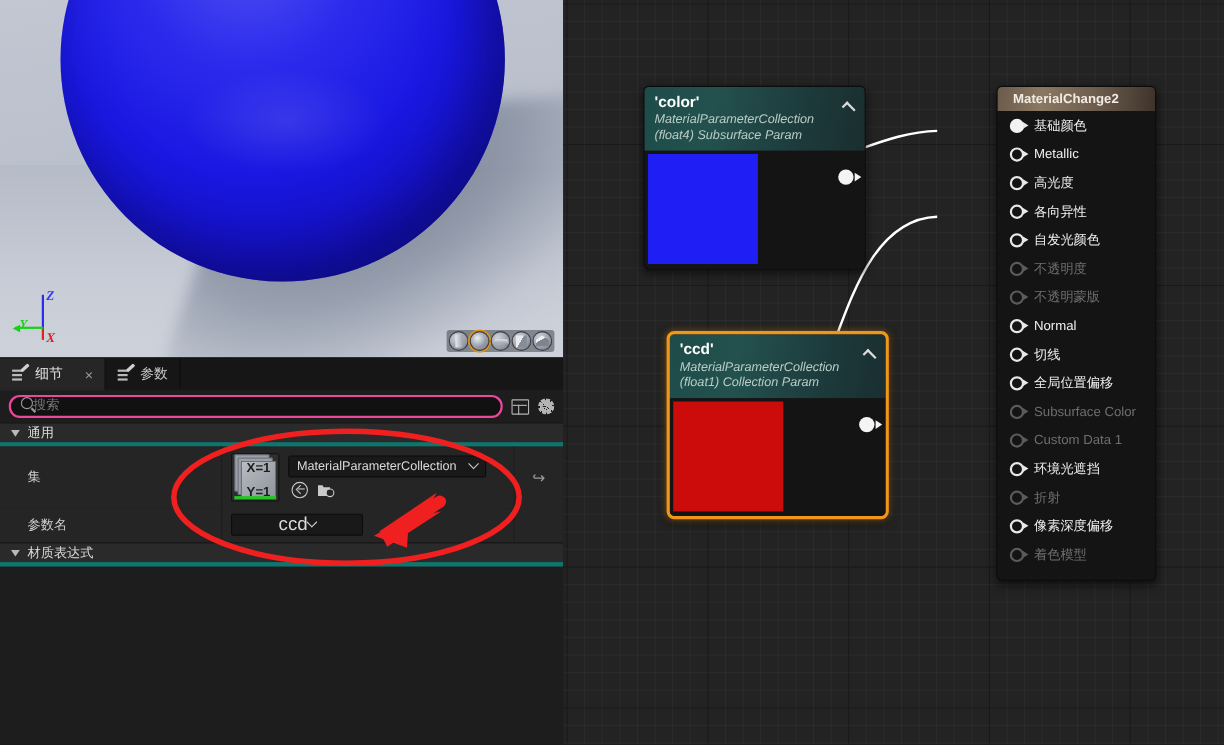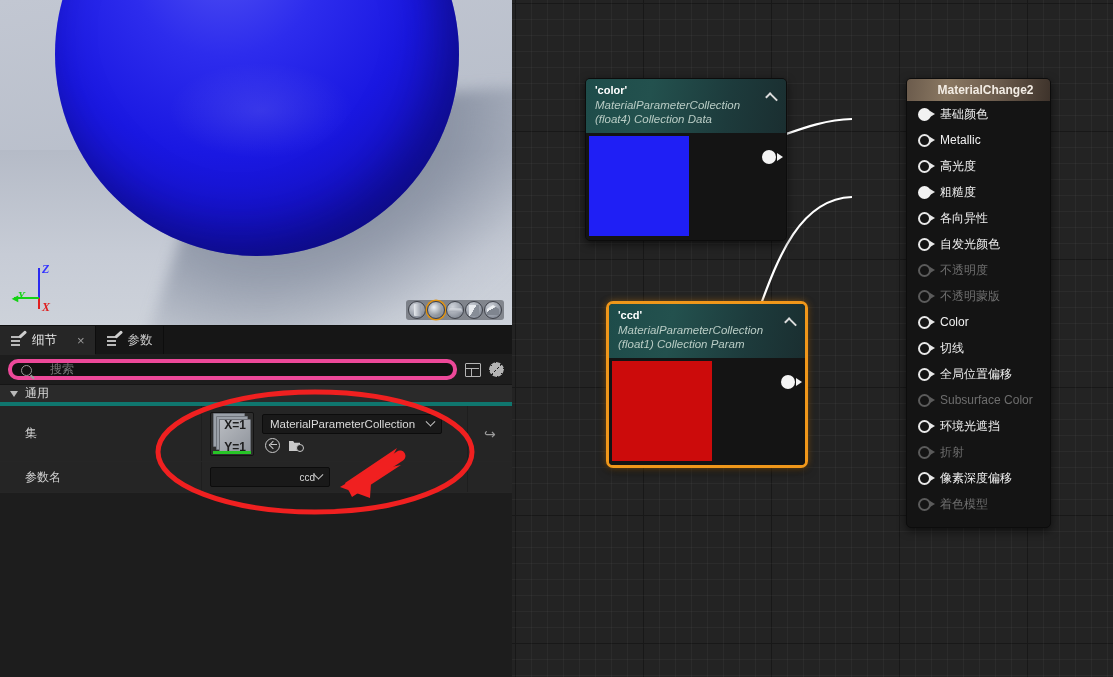--- a/index.html
+++ b/index.html
@@ -102,22 +102,22 @@
     content:""; position:absolute; left:7px; top:-1px; width:9px; height:2.5px;
     background:#cfcfcf; transform: rotate(-42deg); border-radius:1px;
   }
   .tab-x { font-size: 13px; color: #9a9a9a; margin-left: 14px; line-height: 1; }
 
   #searchrow {
     height: 30px; background: #1d1d1d; display: flex; align-items: center;
     padding: 0 8px; gap: 8px;
   }
   #search {
-    flex: 1; height: 21px; background: #111111; border: 4px solid #ec4899;
-    border-radius: 10px; display: flex; align-items: flex-end; padding: 0 9px; gap: 18px;
+    flex: 1; height: 21px; background: #111111; border: 2px solid #ec4899;
+    border-radius: 10px; display: flex; align-items: flex-start; padding: 0 9px; gap: 0;
   }
   #search .mag {
     width: 11px; height: 11px; border: 1.6px solid #9a9a9a; border-radius: 50%;
     position: relative; flex: none;
   }
   #search .mag::after {
     content:""; position:absolute; right:-4px; bottom:-3px; width:5px; height:1.6px;
     background:#9a9a9a; transform: rotate(45deg);
   }
   #search input {
@@ -216,22 +216,22 @@
   .ico-find::before {
     content:""; position:absolute; left:0; top:1px; width:11px; height:11px; background:#c9c9c9;
     clip-path: polygon(0 10%,38% 10%,48% 26%,100% 26%,100% 100%,0 100%);
   }
   .ico-find::after {
     content:""; position:absolute; left:7px; top:5px; width:6px; height:6px;
     border: 1.6px solid #c9c9c9; border-radius: 50%; background: #252525;
   }
   #param-combo {
     width: 120px; height: 20px; background: #191919; border: 1px solid #0c0c0c; border-radius: 2px;
-    display: flex; align-items: center; justify-content: flex-end; padding: 0 7px;
-    font-size: 10px; color: #dadada;
+    display: flex; align-items: center; justify-content: center; padding: 0 7px;
+    font-size: 17px; color: #dadada;
   }
   #desc-field {
     width: 250px; height: 19px; background: #111; border: 1px solid #0a0a0a; border-radius: 2px;
   }
   #details-blank { position: absolute; left: 0; right: 0; top: 231px; bottom: 0; background: #1d1d1d; }
 
   
   #annot { position: absolute; left: 0; top: 0; width: 1113px; height: 677px; pointer-events: none; }
 
   
@@ -257,21 +257,21 @@
   }
   .mpc-node.selected {
     border: 3px solid #f0971a; border-radius: 7px;
     box-shadow: 0 0 7px rgba(240,151,26,.45), 0 3px 9px rgba(0,0,0,.6);
     margin-left: 23px;
   }
   .mpc-head {
     background: linear-gradient(100deg,#1e4c4a 0%, #23514e 32%, #1d3b3c 70%, #1a2e30 100%);
     border-radius: 4px 4px 0 0; padding: 5px 9px 7px 9px; position: relative;
   }
-  .mpc-title { font-size: 11px; font-weight: bold; color: #ffffff; margin-bottom: 2px; }
+  .mpc-title { font-size: 14px; font-weight: bold; color: #ffffff; margin-bottom: 2px; }
   .mpc-sub { font-size: 11.5px; font-style: italic; color: #b9ccc5; line-height: 14px; }
   .mpc-collapse {
     position: absolute; right: 9px; top: 16px; width: 11px; height: 7px;
     border-left: 2px solid #dcdcdc; border-top: 2px solid #dcdcdc;
     transform: rotate(45deg); transform-origin: center;
   }
   .mpc-body { position: relative; height: 107px; background: #141414; border-radius: 0 0 4px 4px; }
   .mpc-swatch { position: absolute; left: 3px; top: 3px; width: 100px; height: 100px; }
   .mpc-outpin {
     position: absolute; right: 10px; top: 17px; width: 14px; height: 14px; border-radius: 50%;
@@ -284,21 +284,21 @@
 
   
   #mat-node {
     position: absolute; left: 394px; top: 78px; width: 145px;
     background: #141414; border: 1px solid #0c0c0c; border-radius: 5px;
     box-shadow: 0 3px 9px rgba(0,0,0,.6); padding-bottom: 10px;
   }
   #mat-head {
     background: linear-gradient(95deg,#6b5b4c 0%, #8a7862 28%, #6d5d4e 62%, #3e332b 100%);
     border-radius: 4px 4px 0 0; padding: 4px 0 4px 14px;
-    font-size: 12px; font-weight: bold; color: #f2ece4; text-align: center;
+    font-size: 12px; font-weight: bold; color: #f2ece4;
   }
   .mat-pin-row { height: 26px; display: flex; align-items: center; padding-left: 11px; gap: 9px; }
   .pin {
     width: 13px; height: 13px; border-radius: 50%; flex: none; position: relative;
     border: 2.2px solid #e8e8e8; background: transparent;
   }
   .pin.filled { background: #f2f2f2; border-color: #f2f2f2; }
   .pin::after {
     content:""; position:absolute; right:-6px; top:1.5px; width:0; height:0;
     border-top: 3.5px solid transparent; border-bottom: 3.5px solid transparent; border-left: 5px solid #e8e8e8;
@@ -407,37 +407,41 @@
       <div class="prop-name">参数名</div>
       <div class="prop-val">
         <div id="param-combo">
           <span>ccd</span>
           <span class="chev"></span>
         </div>
       </div>
       <div class="prop-reset"></div>
     </div>
 
+    <div class="cat-row">
+      <span class="caret"></span>
+      <span>材质表达式</span>
+    </div>
 
 
     <div id="details-blank"></div>
   </div>
 
   <div id="graph">
 
     <svg id="wires" viewBox="0 0 601 677">
       <path d="M 201 151 C 250 151, 290 120, 340 119" stroke="#ffffff" stroke-width="2.2" fill="none"></path>
       <path d="M 203 375 C 250 375, 250 200, 340 197" stroke="#ffffff" stroke-width="2.2" fill="none"></path>
     </svg>
 
     <div class="mpc-node" style="left:73px; top:78px;">
       <div class="mpc-head">
         <div class="mpc-title">'color'</div>
         <div class="mpc-sub">MaterialParameterCollection</div>
-        <div class="mpc-sub">(float4) Collection Data</div>
+        <div class="mpc-sub">(float4) Subsurface Param</div>
         <div class="mpc-collapse"></div>
       </div>
       <div class="mpc-body">
         <div class="mpc-swatch" style="background:#1f1ff5;"></div>
         <div class="mpc-outpin"></div>
       </div>
     </div>
 
     <div class="mpc-node selected" style="left:71px; top:301px;">
       <div class="mpc-head">
@@ -461,54 +465,54 @@
           </div>
           <div class="mat-pin-row">
             <span class="pin"></span>
             <span class="pin-lbl">Metallic</span>
           </div>
           <div class="mat-pin-row">
             <span class="pin"></span>
             <span class="pin-lbl">高光度</span>
           </div>
           <div class="mat-pin-row">
-            <span class="pin filled"></span>
-            <span class="pin-lbl">粗糙度</span>
-          </div>
-          <div class="mat-pin-row">
             <span class="pin"></span>
             <span class="pin-lbl">各向异性</span>
           </div>
           <div class="mat-pin-row">
             <span class="pin"></span>
             <span class="pin-lbl">自发光颜色</span>
           </div>
           <div class="mat-pin-row dim">
             <span class="pin dim"></span>
             <span class="pin-lbl">不透明度</span>
           </div>
           <div class="mat-pin-row dim">
             <span class="pin dim"></span>
             <span class="pin-lbl">不透明蒙版</span>
           </div>
           <div class="mat-pin-row">
             <span class="pin"></span>
-            <span class="pin-lbl">Color</span>
+            <span class="pin-lbl">Normal</span>
           </div>
           <div class="mat-pin-row">
             <span class="pin"></span>
             <span class="pin-lbl">切线</span>
           </div>
           <div class="mat-pin-row">
             <span class="pin"></span>
             <span class="pin-lbl">全局位置偏移</span>
           </div>
           <div class="mat-pin-row dim">
             <span class="pin dim"></span>
             <span class="pin-lbl">Subsurface Color</span>
+          </div>
+          <div class="mat-pin-row dim">
+            <span class="pin dim"></span>
+            <span class="pin-lbl">Custom Data 1</span>
           </div>
           <div class="mat-pin-row">
             <span class="pin"></span>
             <span class="pin-lbl">环境光遮挡</span>
           </div>
           <div class="mat-pin-row dim">
             <span class="pin dim"></span>
             <span class="pin-lbl">折射</span>
           </div>
           <div class="mat-pin-row">

